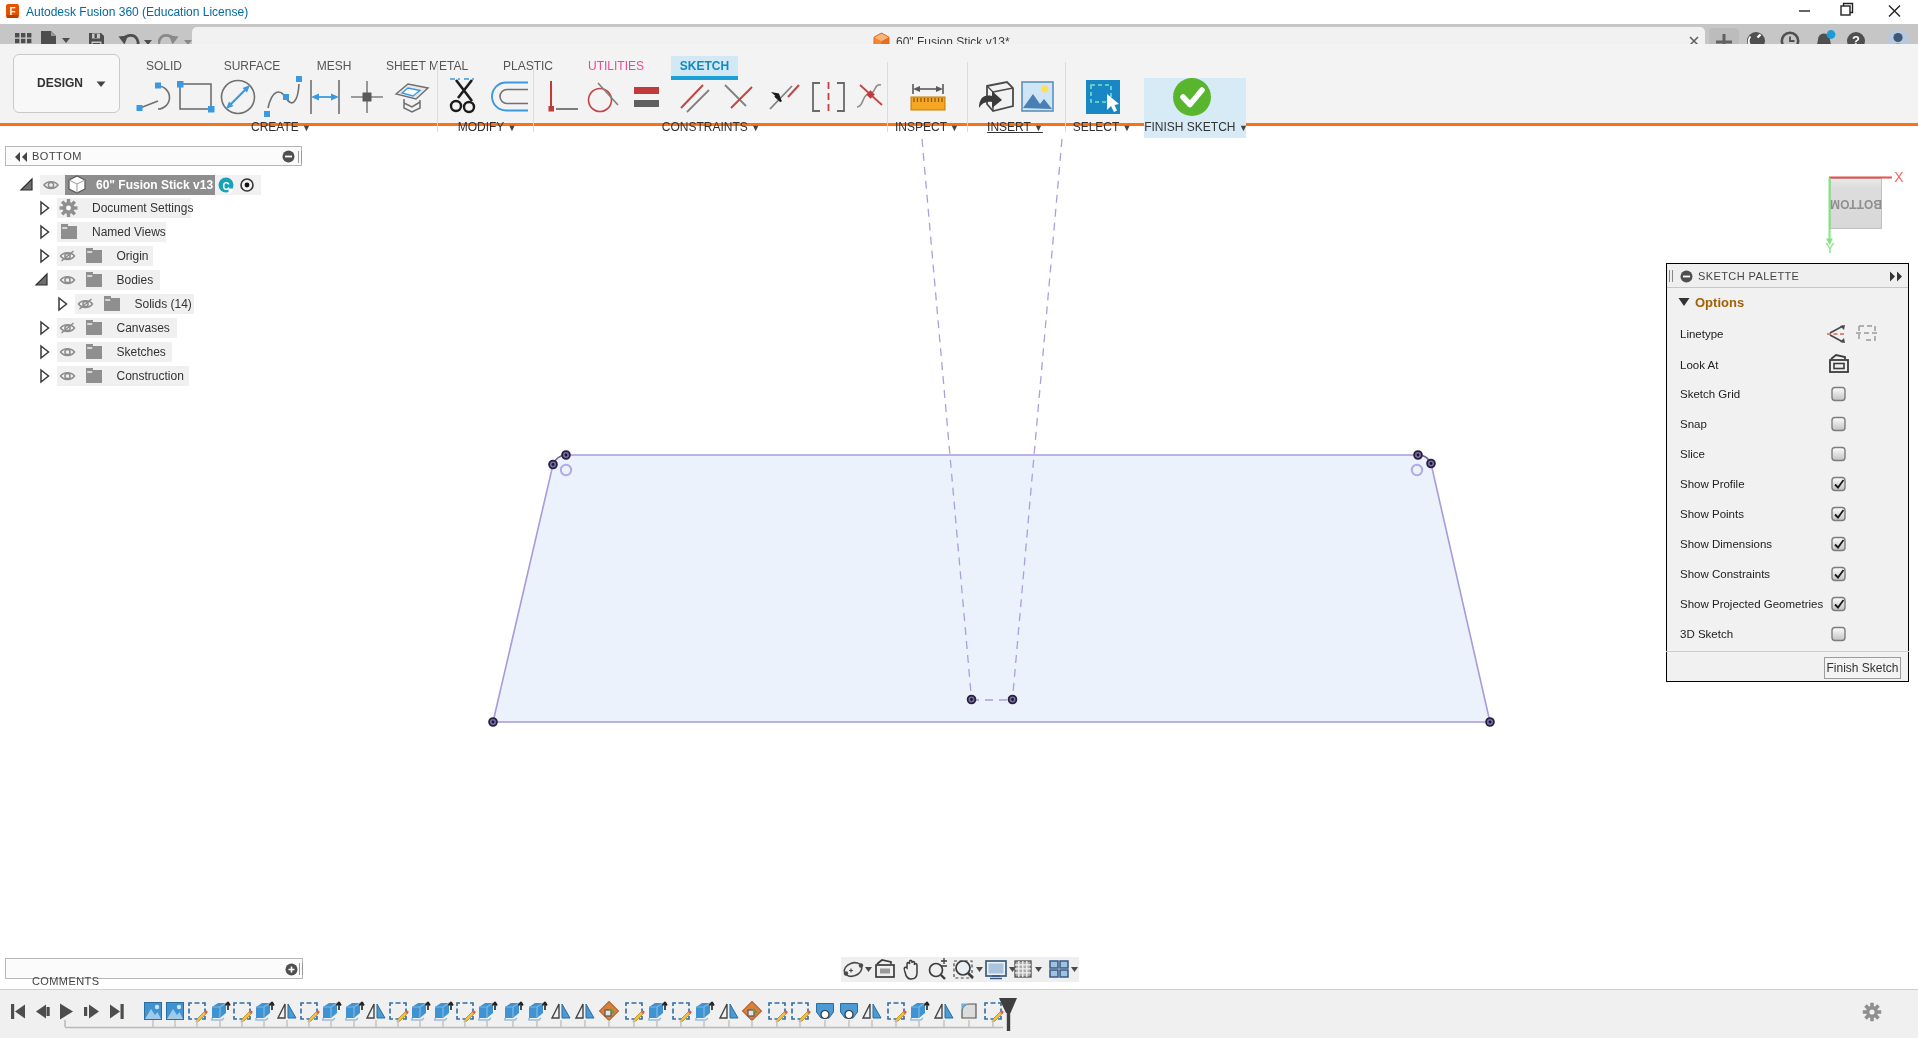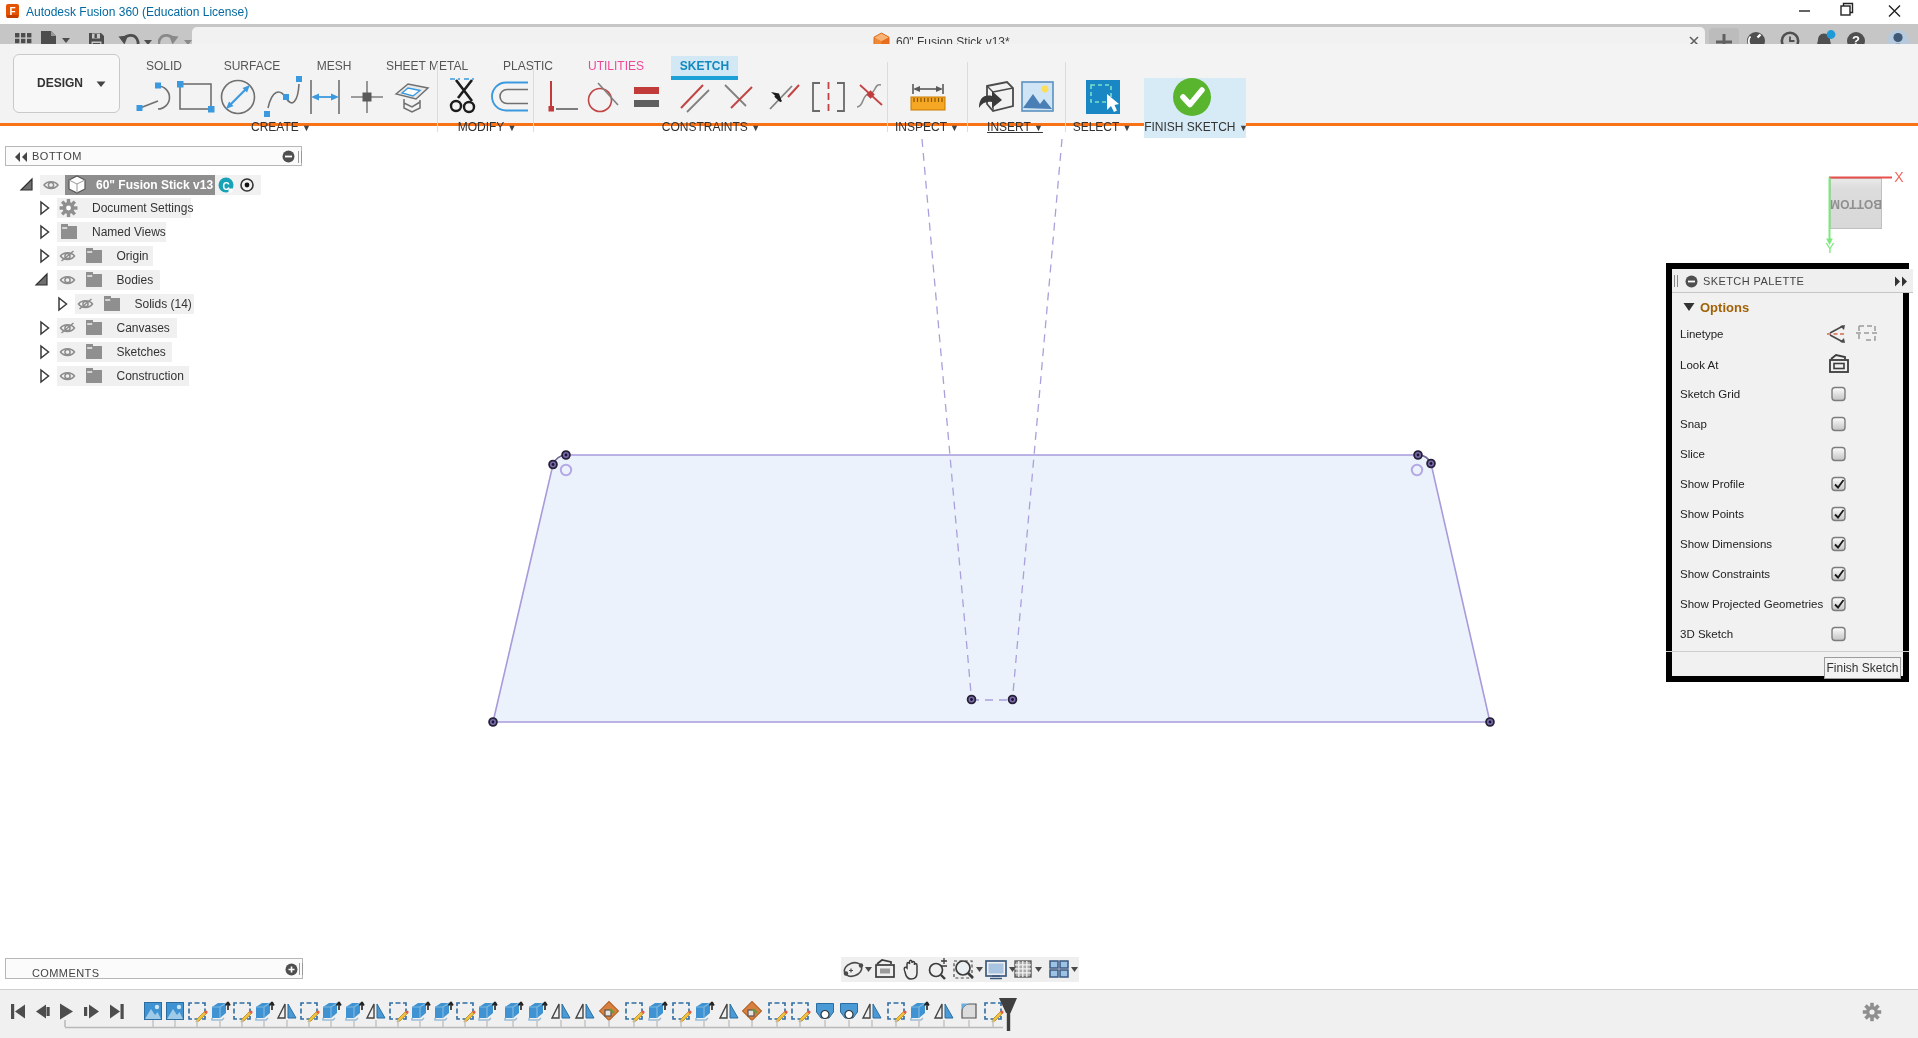--- a/index.html
+++ b/index.html
@@ -397,21 +397,21 @@
       <path d="M 0 0 C 3 -4.5 11 -4.5 14 0 C 11 4.5 3 4.5 0 0 Z" fill="none" stroke="#8c8c8c" stroke-width="1.5"></path>
       <circle cx="7" cy="0" r="2.6" fill="none" stroke="#8c8c8c" stroke-width="1.5"></circle>
     </g>
     <g transform="translate(86,236)">
       <rect x="0" y="-6" width="16" height="13" fill="#8f8f8f"></rect>
       <rect x="0" y="-8" width="7" height="3" fill="#8f8f8f"></rect>
       <rect x="1.2" y="-4.8" width="5" height="1.6" fill="#e8e8e8"></rect>
     </g>
     <text x="116.5" y="240" font-size="12" fill="#333" font-family="Liberation Sans">Construction</text>
   </svg>
-<div class="abs" style="left:1666px;top:263px;width:243px;height:419px;background:#f1f1f1;border:6px solid #000000;z-index:2;">
+<div class="abs" style="left:1666px;top:263px;width:243px;height:419px;background:#f1f1f1;border:1px solid #000000;z-index:2;">
  <div class="abs" style="left:0;top:0;width:241px;height:24px;background:#efefef;border-bottom:1px solid #c6c6c6;"></div>
  <div class="abs" style="left:2px;top:6px;width:1px;height:12px;background:#888;"></div>
  <div class="abs" style="left:4.5px;top:6px;width:1px;height:12px;background:#888;"></div>
  <svg class="abs" style="left:13px;top:6px" width="13" height="13" viewBox="0 0 13 13">
   <circle cx="6.5" cy="6.5" r="6" fill="#4f4f4f"></circle>
       <rect x="3" y="5.6" width="7" height="1.8" fill="#fff"></rect>
  </svg>
  <div class="abs" style="left:31px;top:6px;font-size:11px;color:#444;letter-spacing:0.4px;">SKETCH PALETTE</div>
  <svg class="abs" style="left:222px;top:7px" width="14" height="11" viewBox="0 0 14 11">
   <path d="M 1 0.5 L 6 5.5 L 1 10.5 Z" fill="#333"></path>
@@ -466,21 +466,21 @@
 <g transform="translate(173,102)">
  <rect x="-9" y="-5" width="18" height="12" fill="none" stroke="#3c3c3c" stroke-width="1.8"></rect>
  <rect x="-5" y="-1.5" width="10" height="5" fill="none" stroke="#3c3c3c" stroke-width="1.6"></rect>
  <path d="M -8 -6 L -3 -10 L 6 -8 L 6 -6" fill="none" stroke="#3c3c3c" stroke-width="1.8"></path>
 </g>
 </svg>
 <div class="abs" style="left:1666px;top:651px;width:243px;height:1px;background:#cdcdcd;z-index:3;"></div>
 <div class="abs" style="left:1824px;top:657px;width:77px;height:22px;background:#f3f3f3;border:1px solid #9c9c9c;z-index:3;font-size:12px;color:#333;text-align:center;line-height:20px;">Finish Sketch</div>
 
 <div class="abs" style="left:5px;top:958px;width:298px;height:21px;background:#fbfbfb;border:1px solid #b7b7b7;z-index:2;">
- <div class="abs" style="left:26px;top:8px;font-size:11px;color:#444;letter-spacing:0.4px;">COMMENTS</div>
+ <div class="abs" style="left:26px;top:16px;font-size:11px;color:#444;letter-spacing:0.4px;">COMMENTS</div>
  <svg class="abs" style="left:279px;top:4px" width="13" height="13" viewBox="0 0 13 13">
   <circle cx="6.5" cy="6.5" r="6" fill="#4f4f4f"></circle>
       <path d="M 6.5 3.5 V 9.5 M 3.5 6.5 H 9.5" stroke="#fff" stroke-width="1.6"></path>
  </svg>
  <div class="abs" style="left:293px;top:4px;width:1px;height:12px;background:#999;"></div>
  <div class="abs" style="left:295.5px;top:4px;width:1px;height:12px;background:#999;"></div>
 </div>
 <div class="abs" style="left:841px;top:957px;width:238px;height:25px;background:#efefef;z-index:2;"></div>
 <svg class="abs" style="left:841px;top:957px;z-index:3" width="238" height="25" viewBox="0 0 238 25">
 

